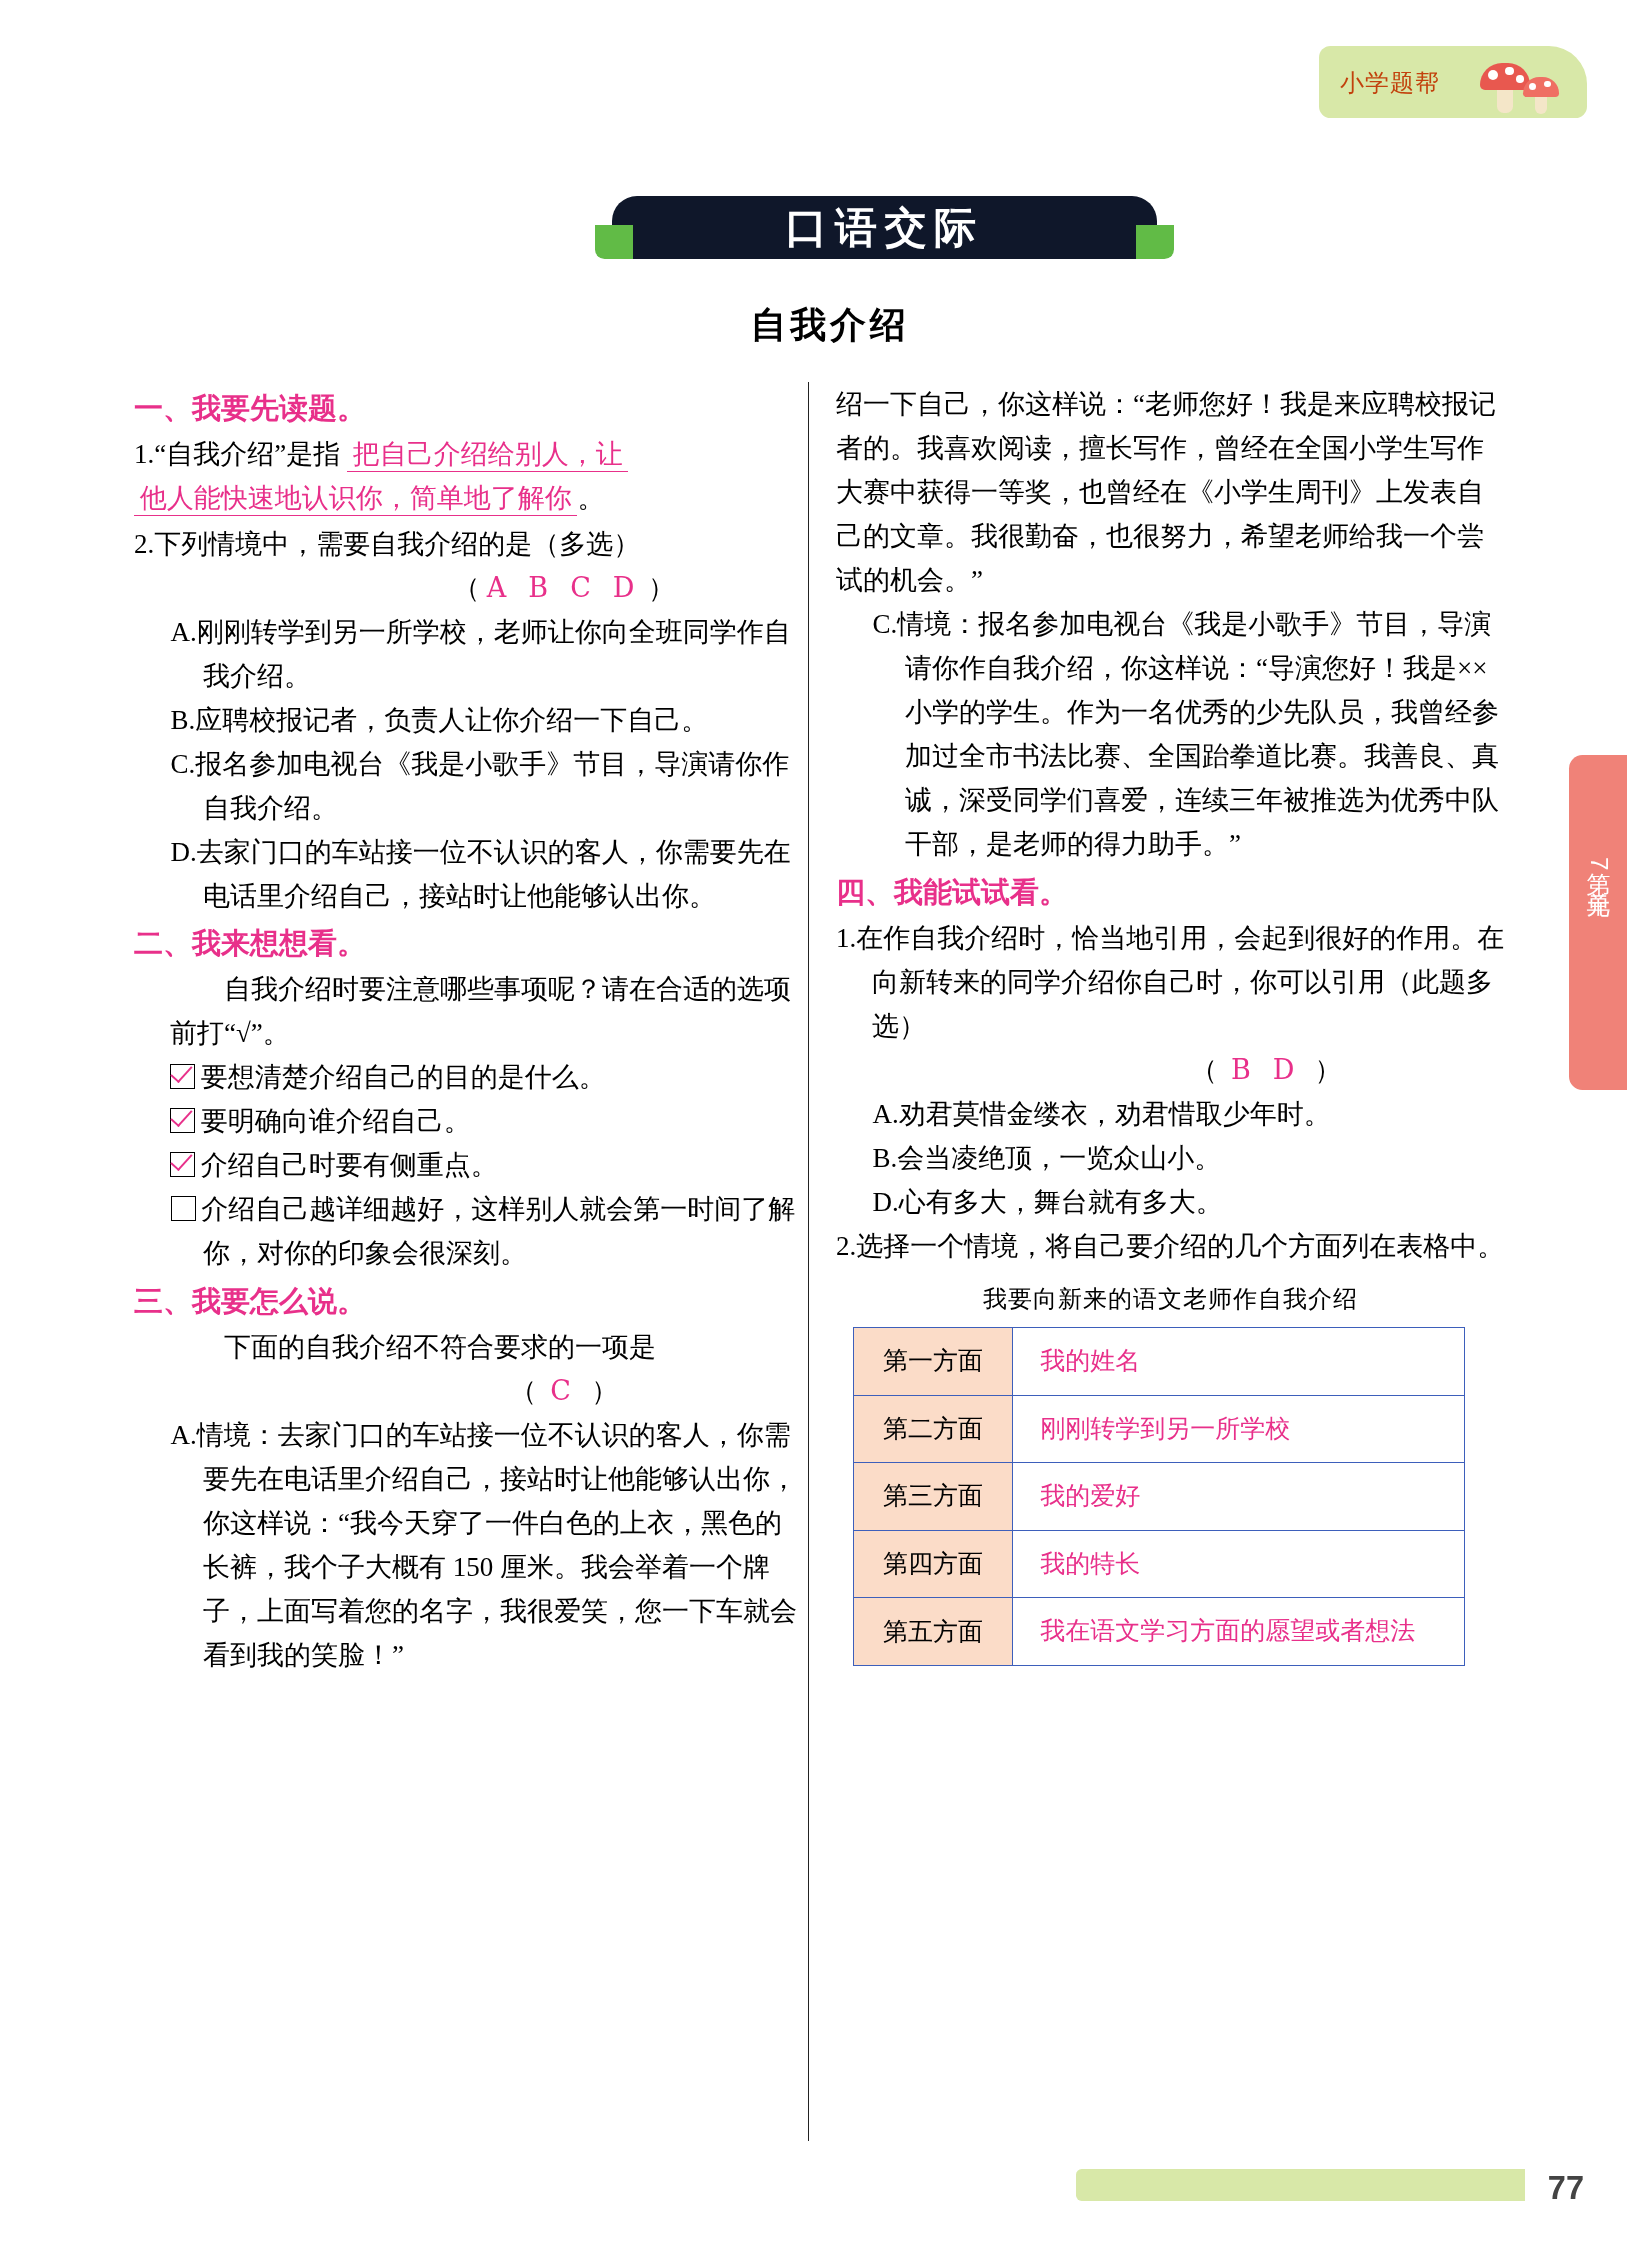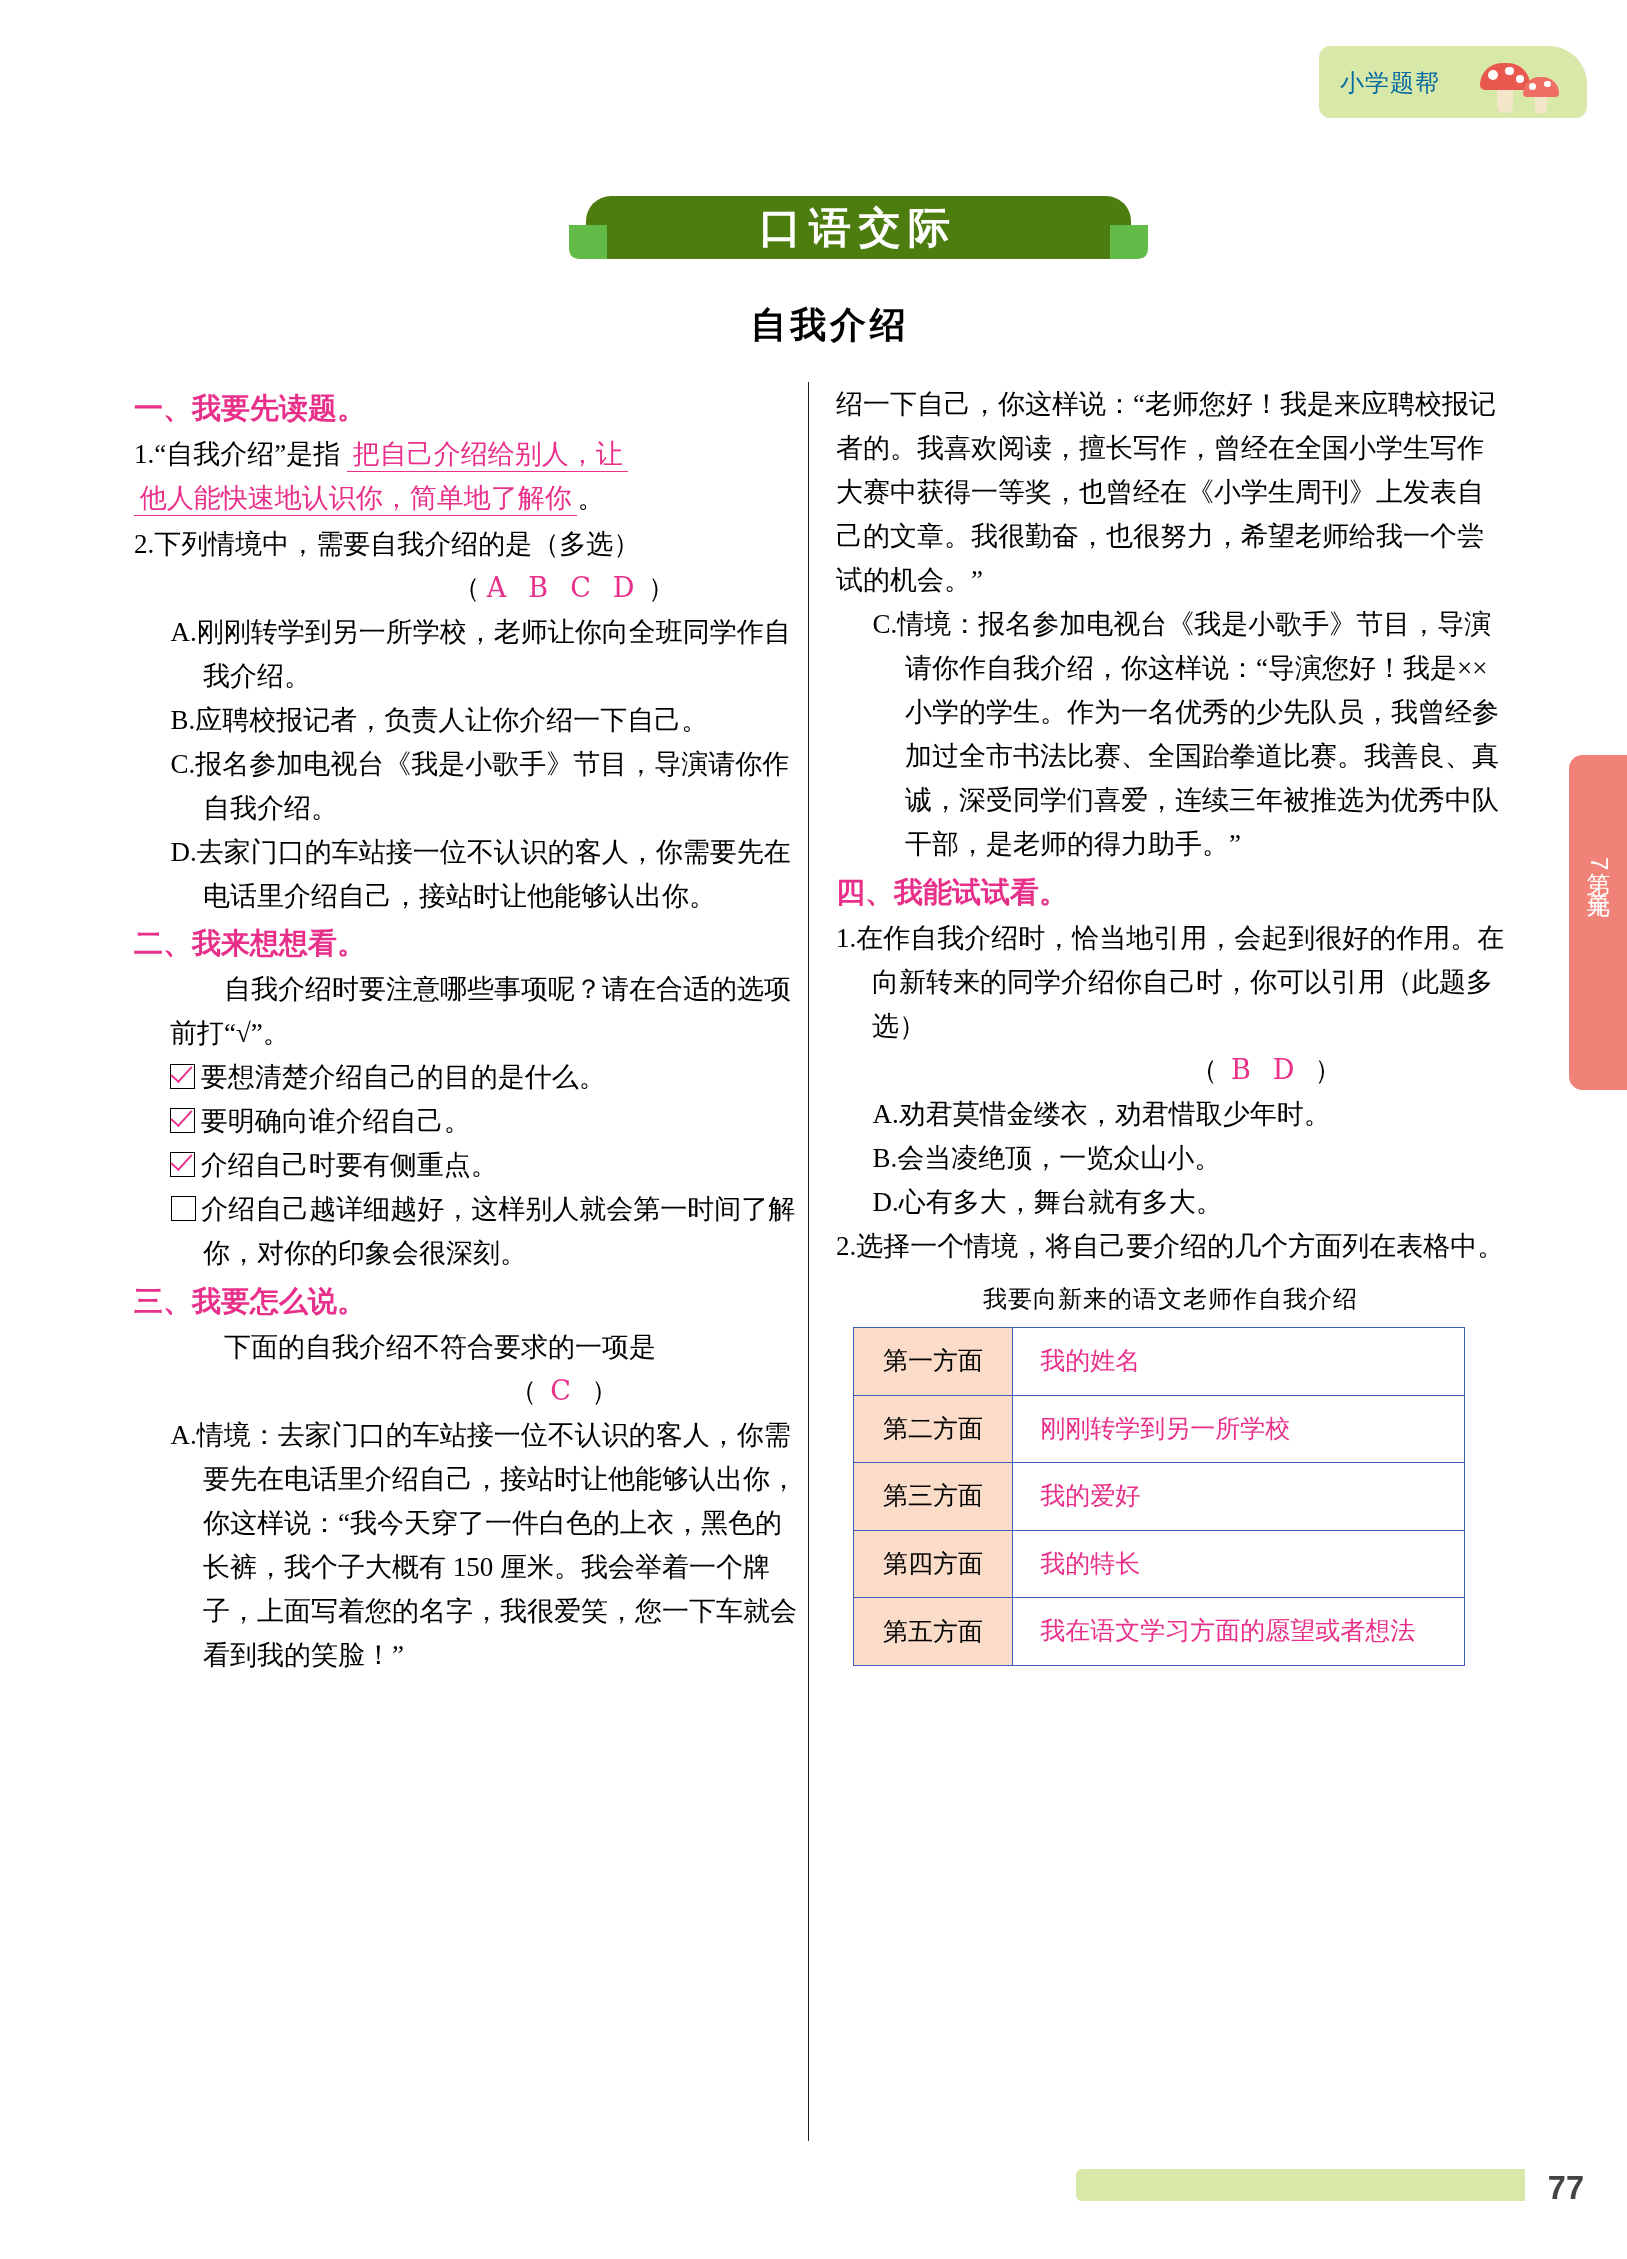--- a/index.html
+++ b/index.html
@@ -24,21 +24,21 @@
     width: 268px;
     height: 72px;
     background: #d8e8a8;
     border-radius: 11.5px 38px 11.5px 11.5px;
   }
   .top-banner-label {
     position: absolute;
     left: 21px;
     top: 21px;
     font-size: 24px;
-    color: #0369a1;
+    color: #c2410c;
     letter-spacing: 1px;
     font-family: "Liberation Sans", sans-serif;
     text-align: center;
   }
   .mushroom {
     position: absolute;
   }
   .m1 { left: 161px; top: 17px; }
   .m2 { left: 204px; top: 31px; }
   .mcap {
@@ -58,24 +58,24 @@
     background: #f4e6c8;
     margin: 0 auto;
     border-radius: 0 0 6.7px 6.7px;
   }
   .mstem.small { width: 12.4px; height: 17px; }
 
   
   .title-plate {
     position: absolute;
     top: 196px;
-    left: 586px;
+    left: 612px;
     width: 545px;
     height: 63px;
-    background: #4d7c0f;
+    background: #0f172a;
     border-radius: 25px 25px 0 0;
   }
   .title-plate:before {
     content: "";
     position: absolute;
     left: -17px;
     top: 29px;
     width: 38px;
     height: 34px;
     background: #61bb46;

